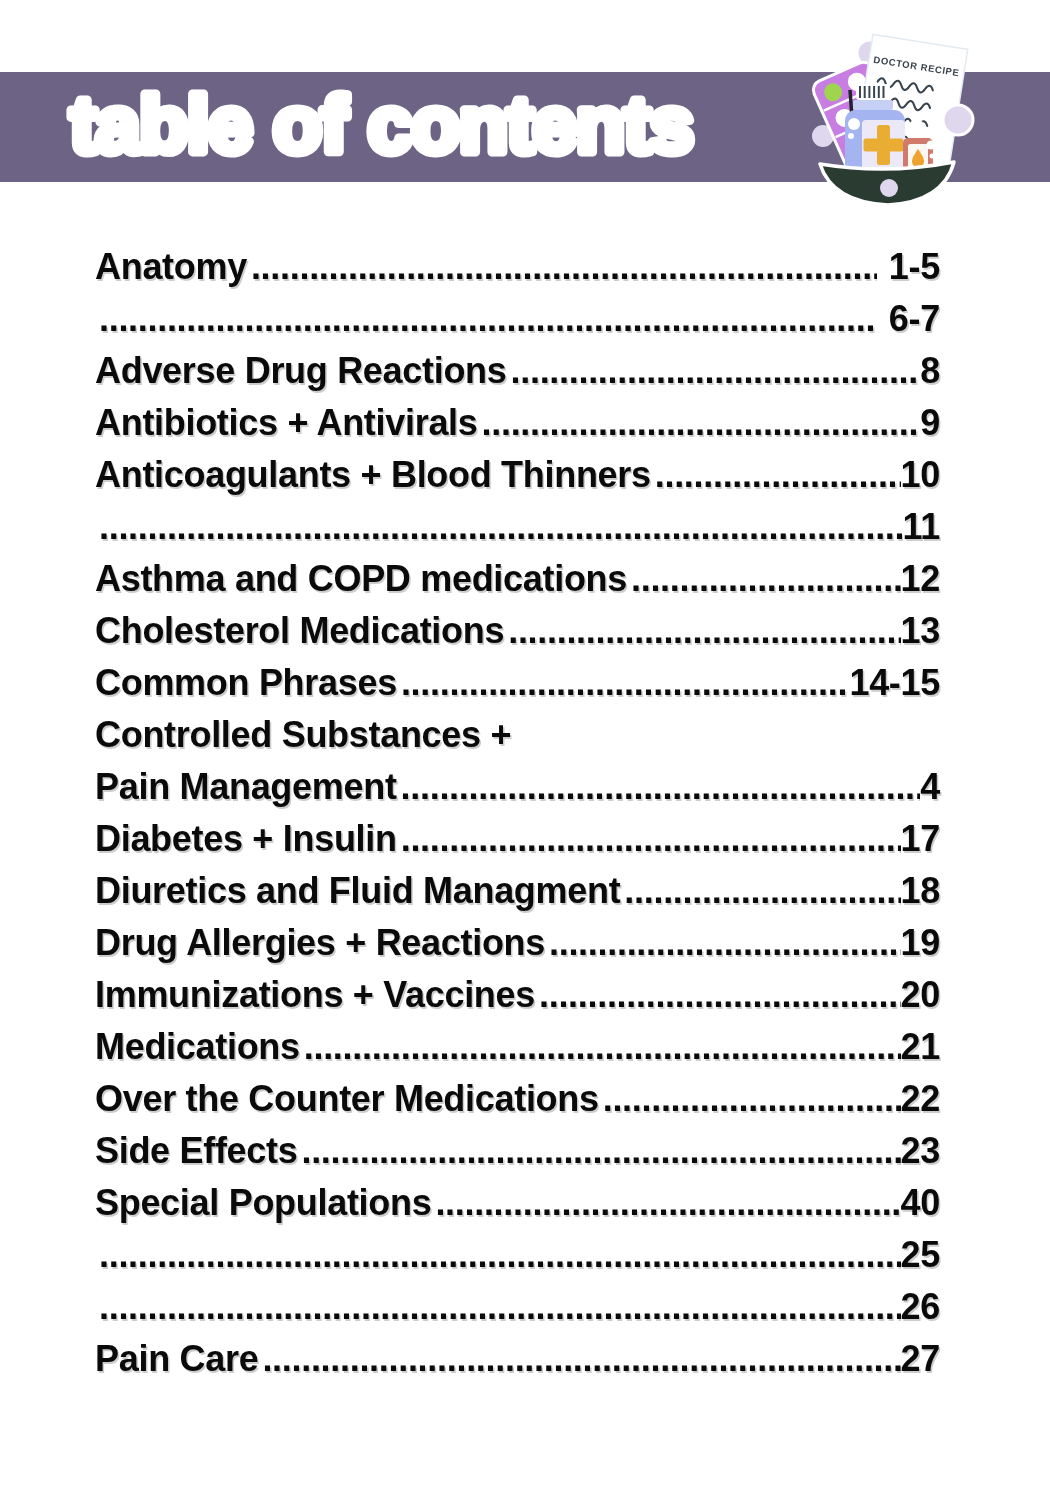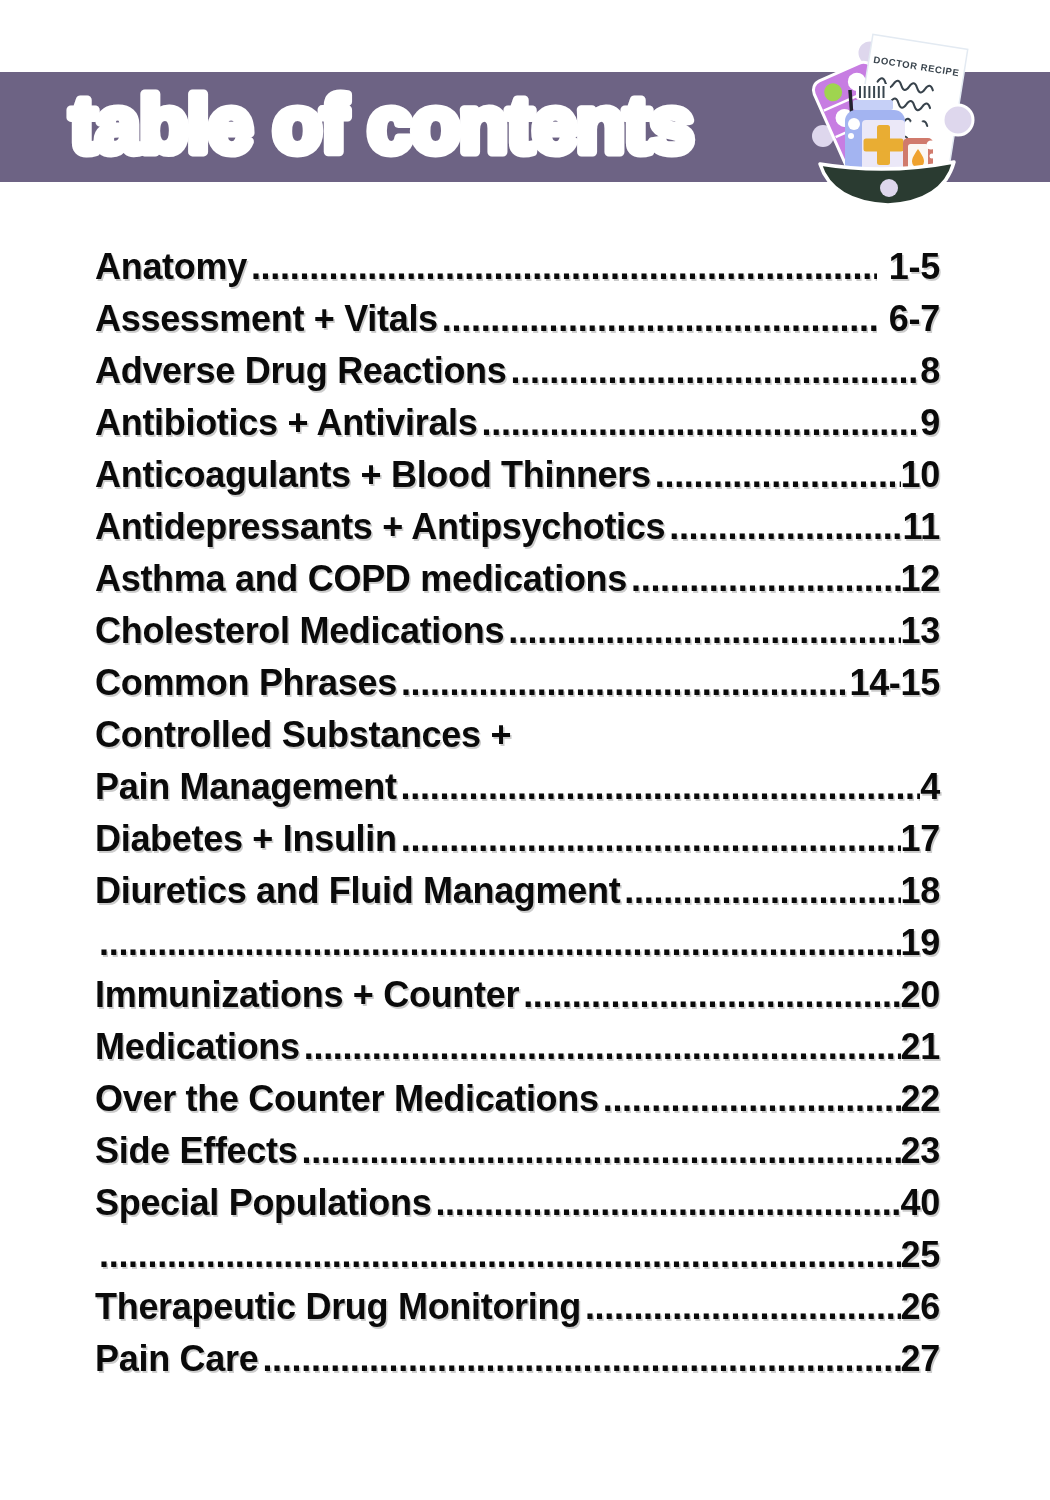--- a/index.html
+++ b/index.html
@@ -108,41 +108,39 @@
   <circle cx="89" cy="163" r="9" fill="#ded7ed"></circle>
 </svg>
 
 <div class="toc" id="toc">
     <div class="toc-row">
       <span class="toc-label">Anatomy</span>
       <span class="toc-dots">........................................................................................................................</span>
       <span class="toc-page gap">1-5</span>
     </div>
     <div class="toc-row">
-      <span class="toc-label">Assessment + Vitals</span>
       <span class="toc-dots">........................................................................................................................</span>
       <span class="toc-page gap">6-7</span>
     </div>
     <div class="toc-row">
       <span class="toc-label">Adverse Drug Reactions</span>
       <span class="toc-dots">........................................................................................................................</span>
       <span class="toc-page">8</span>
     </div>
     <div class="toc-row">
       <span class="toc-label">Antibiotics + Antivirals</span>
       <span class="toc-dots">........................................................................................................................</span>
       <span class="toc-page">9</span>
     </div>
     <div class="toc-row">
       <span class="toc-label">Anticoagulants + Blood Thinners</span>
       <span class="toc-dots">........................................................................................................................</span>
       <span class="toc-page">10</span>
     </div>
     <div class="toc-row">
-      <span class="toc-label">Antidepressants + Antipsychotics</span>
       <span class="toc-dots">........................................................................................................................</span>
       <span class="toc-page">11</span>
     </div>
     <div class="toc-row">
       <span class="toc-label">Asthma and COPD medications</span>
       <span class="toc-dots">........................................................................................................................</span>
       <span class="toc-page">12</span>
     </div>
     <div class="toc-row">
       <span class="toc-label">Cholesterol Medications</span>
@@ -166,25 +164,26 @@
       <span class="toc-label">Diabetes + Insulin</span>
       <span class="toc-dots">........................................................................................................................</span>
       <span class="toc-page">17</span>
     </div>
     <div class="toc-row">
       <span class="toc-label">Diuretics and Fluid Managment</span>
       <span class="toc-dots">........................................................................................................................</span>
       <span class="toc-page">18</span>
     </div>
     <div class="toc-row">
+      <span class="toc-label">Drug Allergies + Reactions</span>
       <span class="toc-dots">........................................................................................................................</span>
       <span class="toc-page">19</span>
     </div>
     <div class="toc-row">
-      <span class="toc-label">Immunizations + Counter</span>
+      <span class="toc-label">Immunizations + Vaccines</span>
       <span class="toc-dots">........................................................................................................................</span>
       <span class="toc-page">20</span>
     </div>
     <div class="toc-row">
       <span class="toc-label">Medications</span>
       <span class="toc-dots">........................................................................................................................</span>
       <span class="toc-page">21</span>
     </div>
     <div class="toc-row">
       <span class="toc-label">Over the Counter Medications</span>
@@ -199,21 +198,20 @@
     <div class="toc-row">
       <span class="toc-label">Special Populations</span>
       <span class="toc-dots">........................................................................................................................</span>
       <span class="toc-page">40</span>
     </div>
     <div class="toc-row">
       <span class="toc-dots">........................................................................................................................</span>
       <span class="toc-page">25</span>
     </div>
     <div class="toc-row">
-      <span class="toc-label">Therapeutic Drug Monitoring</span>
       <span class="toc-dots">........................................................................................................................</span>
       <span class="toc-page">26</span>
     </div>
     <div class="toc-row">
       <span class="toc-label">Pain Care</span>
       <span class="toc-dots">........................................................................................................................</span>
       <span class="toc-page">27</span>
     </div>
   </div>
 

